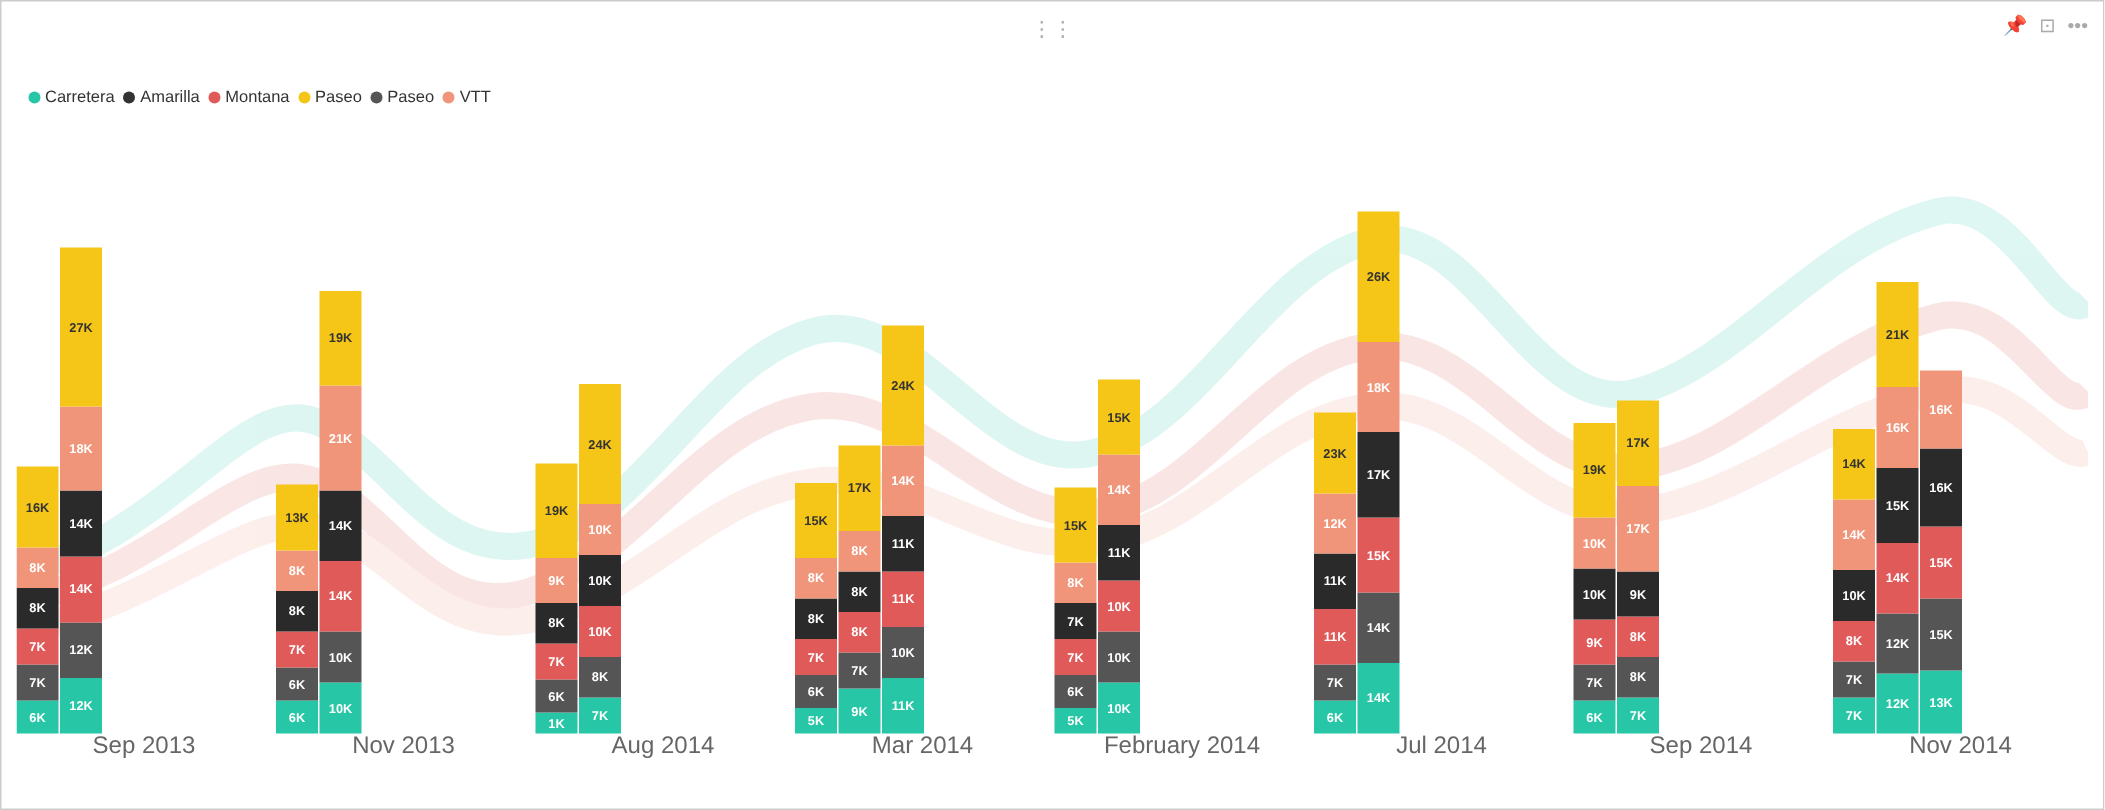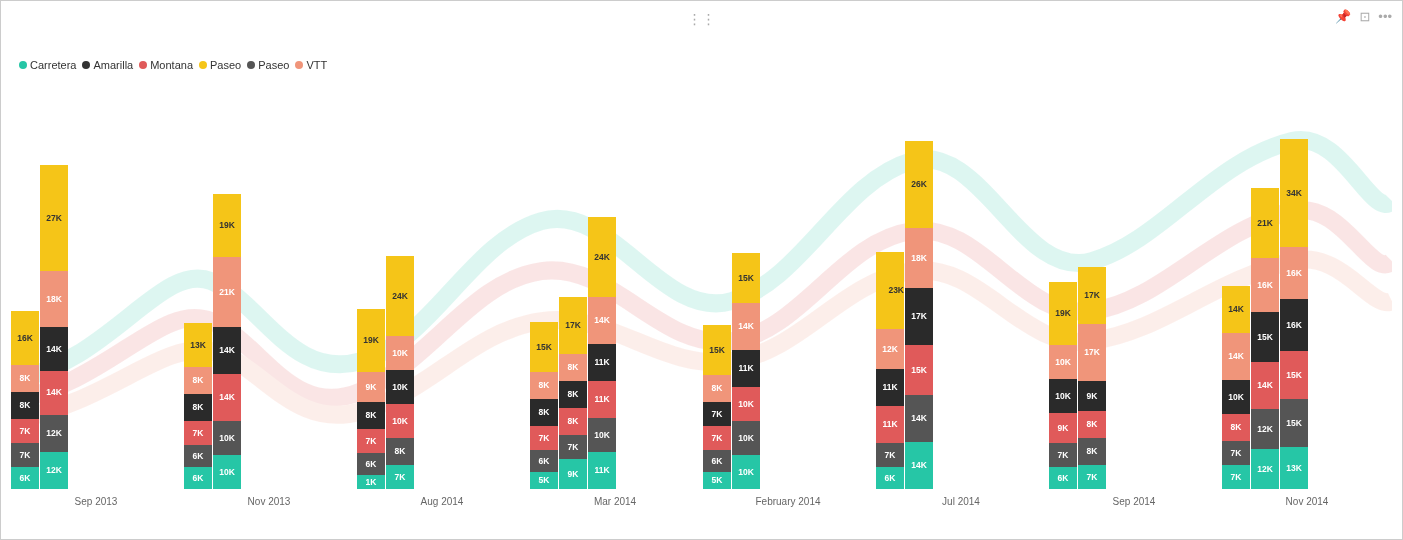--- a/index.html
+++ b/index.html
@@ -100,21 +100,21 @@
       gap: 1px;
       flex: 1;
       height: 100%;
       position: relative;
     }
     .bar-group-label {
       position: absolute;
       bottom: -18px;
       left: 50%;
       transform: translateX(-50%);
-      font-size: 10px;
+      font-size: 16px;
       color: #666;
       white-space: nowrap;
     }
     .bar-stack {
       display: flex;
       flex-direction: column-reverse;
       align-items: center;
       justify-content: flex-start;
       position: relative;
     }
@@ -443,21 +443,21 @@
             </div>
             <div class="bar-segment" style="height: 37px; background: rgb(224, 90, 90); min-height: 13px;">
               <span class="bar-label">11K</span>
             </div>
             <div class="bar-segment" style="height: 37px; background: rgb(42, 42, 42); min-height: 13px;">
               <span class="bar-label">11K</span>
             </div>
             <div class="bar-segment" style="height: 40px; background: rgb(240, 149, 122); min-height: 13px;">
               <span class="bar-label">12K</span>
             </div>
-            <div class="bar-segment" style="height: 77px; background: rgb(245, 197, 24); min-height: 13px; justify-content: flex-end;">
+            <div class="bar-segment" style="height: 54px; background: rgb(245, 197, 24); min-height: 13px;">
               <span class="bar-label bar-label-dark" style="color: rgb(51, 51, 51);">23K</span>
             </div>
           </div>
           <div class="bar-stack" style="width: 28px; flex-shrink: 0; display: flex; flex-direction: column-reverse; height: 348px;">
             <div class="bar-segment" style="height: 47px; background: rgb(38, 198, 166); min-height: 13px;">
               <span class="bar-label">14K</span>
             </div>
             <div class="bar-segment" style="height: 47px; background: rgb(85, 85, 85); min-height: 13px;">
               <span class="bar-label">14K</span>
             </div>
@@ -569,21 +569,18 @@
             </div>
             <div class="bar-segment" style="height: 47.9452px; background: rgb(224, 90, 90); min-height: 13px;">
               <span class="bar-label">15K</span>
             </div>
             <div class="bar-segment" style="height: 51.7808px; background: rgb(42, 42, 42); min-height: 13px;">
               <span class="bar-label">16K</span>
             </div>
             <div class="bar-segment" style="height: 51.7808px; background: rgb(240, 149, 122); min-height: 13px;">
               <span class="bar-label">16K</span>
             </div>
-            <div class="bar-segment" style="height: 108.356px; background: rgb(245, 197, 24); min-height: 13px;">
-              <span class="bar-label bar-label-dark" style="color: rgb(51, 51, 51);">34K</span>
-            </div>
           </div>
           <div class="bar-group-label">Nov 2014</div>
         </div>
       </div>
   </div>
 </div>
 
 </body></html>

